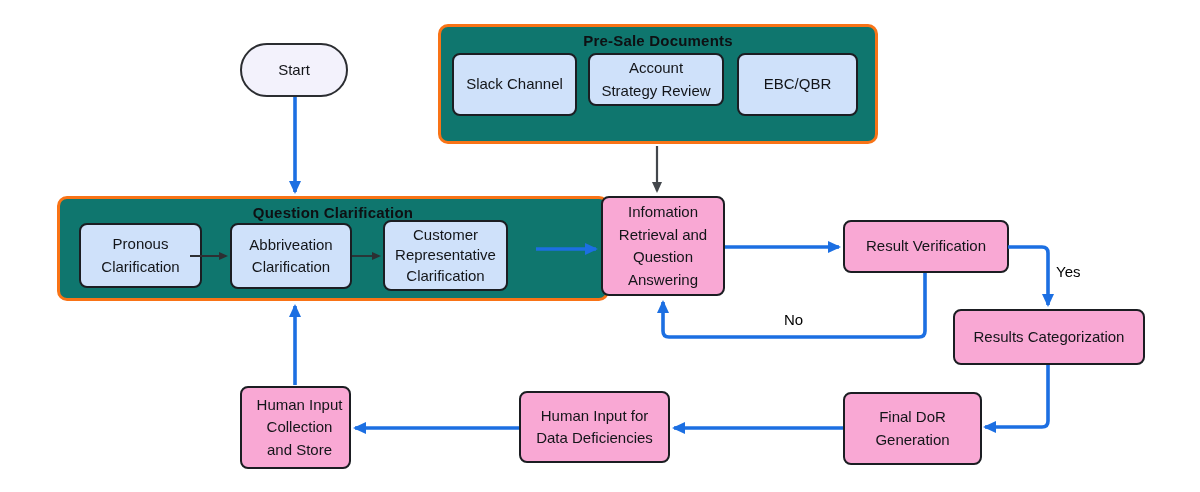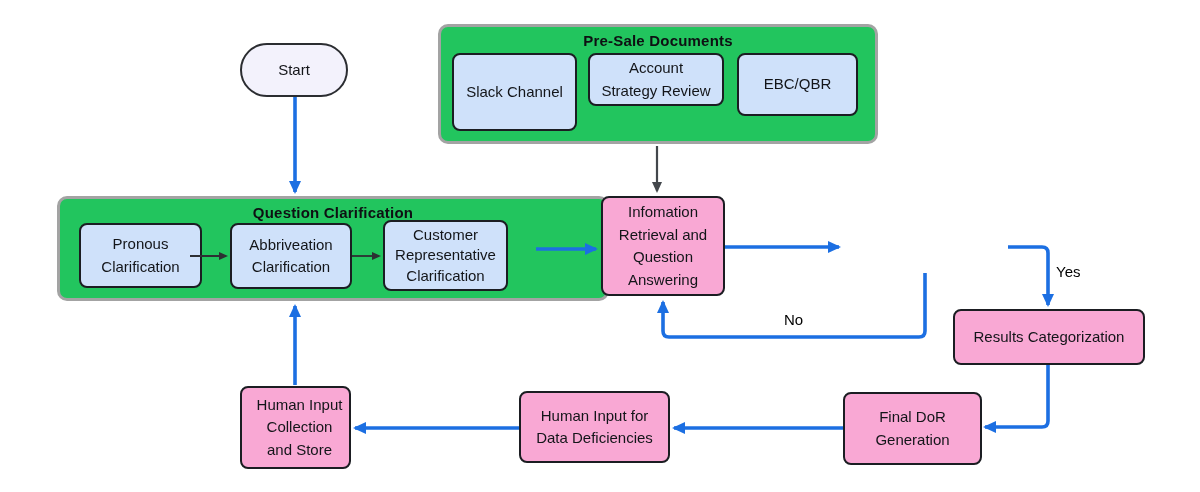--- a/index.html
+++ b/index.html
@@ -31,22 +31,22 @@
   .node.blue  { background: #cfe1fa; }
   .node.green { background: #f9a8d4; }
   .node.start {
     background: #f3f2fc;
     border-radius: 27px;
     border-color: #2b2d31;
   }
 
   .group {
     position: absolute;
-    background: #22c55e;
-    border: 3px solid #a3a3a3;
+    background: #0f766e;
+    border: 3px solid #f97316;
     border-radius: 10px;
     z-index: 1;
   }
   .group-title {
     position: absolute;
     top: 5px;
     left: 0;
     width: 100%;
     text-align: center;
     font-size: 15px;
@@ -77,41 +77,42 @@
 </style>
 </head>
 <body>
 
 <div class="canvas">
 
   <div class="node start" style="left:240px; top:43px; width:108px; height:54px;">Start</div>
 
   <div class="group" style="left:438px; top:24px; width:440px; height:120px;">
     <div class="group-title">Pre-Sale  Documents</div>
-    <div class="node blue" style="left:11px; top:26px; width:125px; height:78px;">Slack Channel</div>
+    <div class="node blue" style="left:11px; top:26px; width:125px; height:63px;">Slack Channel</div>
     <div class="node blue" style="left:147px; top:26px; width:136px; height:53px;">Account
 Strategy Review</div>
     <div class="node blue" style="left:296px; top:26px; width:121px; height:63px;">EBC/QBR</div>
   </div>
 
   <div class="group" style="left:57px; top:196px; width:552px; height:105px;">
     <div class="group-title">Question Clarification</div>
     <div class="node blue" style="left:7px; top:24px; width:123px; height:65px;margin-left:12px;">Pronous
 Clarification</div>
     <div class="node blue" style="left:170px; top:24px; width:122px; height:66px;">Abbriveation
 Clarification</div>
     <div class="node blue" style="left:323px; top:21px; width:125px; height:71px; line-height:1.35;">Customer
 Representative
 Clarification</div>
   </div>
 
   <div class="node green" style="left:601px; top:196px; width:124px; height:100px; line-height:1.5;">Infomation
 Retrieval and
 Question
 Answering</div>
+  <div class="node green" style="left:843px; top:220px; width:166px; height:53px;">Result Verification</div>
   <div class="node green" style="left:953px; top:309px; width:192px; height:56px;">Results Categorization</div>
   <div class="node green" style="left:843px; top:392px; width:139px; height:73px;">Final DoR
 Generation</div>
   <div class="node green" style="left:519px; top:391px; width:151px; height:72px;">Human Input for
 Data Deficiencies</div>
   <div class="node green" style="left:240px; top:386px; width:111px; height:83px;padding-left:8px;">Human Input
 Collection
 and Store</div>
 
   <div class="edge-label" style="left:1056px; top:263px;">Yes</div>

